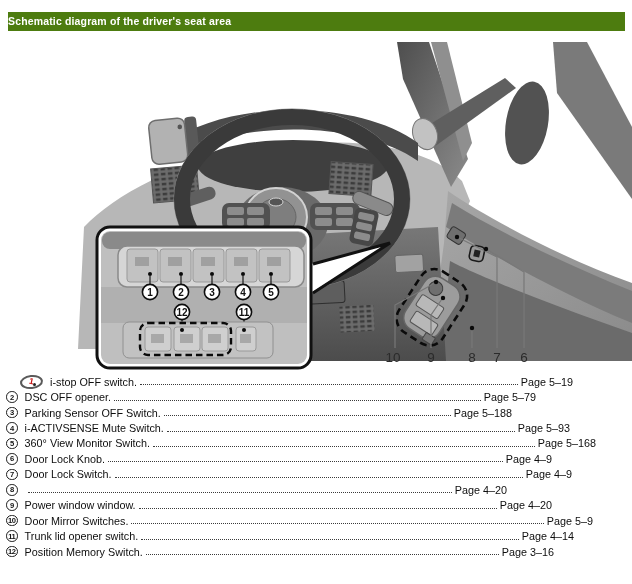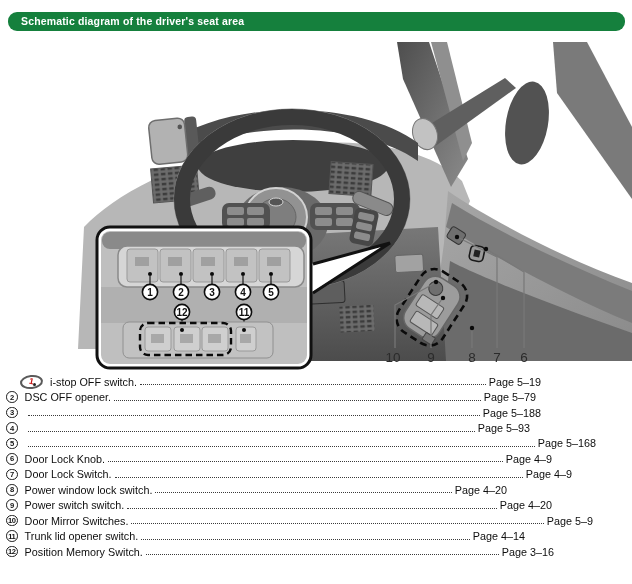--- a/index.html
+++ b/index.html
@@ -1,42 +1,42 @@
 <!DOCTYPE html>
 <html><head>
 <meta charset="utf-8">
 <style>
   html,body{margin:0;padding:0;background:#fff;}
   .page{position:relative;width:632px;height:584px;background:#fff;overflow:hidden;
         font-family:"Liberation Sans","DejaVu Sans",sans-serif;}
-  .hdr{margin:12px 7px 0 8px;height:19px;background:#15803d;color:#fff;
-       font-size:10.5px;font-weight:bold;line-height:19px;padding-left:13px;
-       box-sizing:border-box;letter-spacing:.15px;border-radius:9px;}
+  .hdr{margin:12px 7px 0 8px;height:19px;background:#4d7c0f;color:#fff;
+       font-size:10.5px;font-weight:bold;line-height:19px;
+       box-sizing:border-box;letter-spacing:.15px;}
   .diagram{position:relative;width:632px;height:341px;}
   .diagram svg{display:block;}
   
   .index{padding:2px 0 0 6px;font-size:10.8px;color:#0e0e0e;}
   .row{display:flex;align-items:center;height:15.45px;}
   .badge{flex:0 0 auto;width:11.6px;height:11.6px;border:1.2px solid #1c1c1c;border-radius:50%;
          display:flex;align-items:center;justify-content:center;font-size:7.6px;font-weight:bold;
          margin-right:7px;color:#111;box-sizing:border-box;letter-spacing:-.4px;background:#fff;}
   .lbl{white-space:nowrap;}
   .leader{flex:1 1 auto;border-bottom:1.7px dotted #3a3a3a;margin:0 3px;transform:translateY(3px);}
   .pg{white-space:nowrap;}
-  .row:nth-child(1)  .pg{margin-right:91px}
+  .row:nth-child(1)  .pg{margin-right:59px}
   .row:nth-child(2)  .pg{margin-right:96px}
-  .row:nth-child(3)  .pg{margin-right:91px}
-  .row:nth-child(4)  .pg{margin-right:102px}
+  .row:nth-child(3)  .pg{margin-right:120px}
+  .row:nth-child(4)  .pg{margin-right:62px}
   .row:nth-child(5)  .pg{margin-right:36px}
   .row:nth-child(6)  .pg{margin-right:80px}
   .row:nth-child(7)  .pg{margin-right:60px}
   .row:nth-child(8)  .pg{margin-right:125px}
   .row:nth-child(9)  .pg{margin-right:80px}
   .row:nth-child(10) .pg{margin-right:39px}
-  .row:nth-child(11) .pg{margin-right:107px}
+  .row:nth-child(11) .pg{margin-right:58px}
   .row:nth-child(12) .pg{margin-right:78px}
   .row.hl{padding-left:14px;}
   .hl-badge{position:relative;flex:0 0 auto;width:23px;height:14px;margin-right:7px;}
   .hl-ellipse{position:absolute;left:0;top:0;right:0;bottom:0;border:2px solid #5a5a5a;
               border-radius:50%;transform:rotate(-6deg);box-sizing:border-box;}
   .hl-num{position:absolute;left:0;right:0;top:1px;text-align:center;font-size:8.6px;
           font-weight:bold;color:#c81414;transform:rotate(12deg);}
   .hl-dot{position:absolute;width:3px;height:3px;background:#222;border-radius:50%;
           left:13px;top:8px;}
 </style>
@@ -281,60 +281,62 @@
 
     <div class="row">
       <span class="badge">2</span>
       <span class="lbl">DSC OFF opener.</span>
       <span class="leader"></span>
       <span class="pg">Page 5–79</span>
     </div>
 
     <div class="row">
       <span class="badge">3</span>
+      <span class="lbl">Parking Sensor OFF Switch.</span>
       <span class="leader"></span>
       <span class="pg">Page 5–188</span>
     </div>
 
     <div class="row">
       <span class="badge">4</span>
+      <span class="lbl">i-ACTIVSENSE Mute Switch.</span>
       <span class="leader"></span>
       <span class="pg">Page 5–93</span>
     </div>
 
     <div class="row">
       <span class="badge">5</span>
+      <span class="lbl">360° View Monitor Switch.</span>
       <span class="leader"></span>
       <span class="pg">Page 5–168</span>
     </div>
 
     <div class="row">
       <span class="badge">6</span>
       <span class="lbl">Door Lock Knob.</span>
       <span class="leader"></span>
       <span class="pg">Page 4–9</span>
     </div>
 
     <div class="row">
       <span class="badge">7</span>
       <span class="lbl">Door Lock Switch.</span>
       <span class="leader"></span>
       <span class="pg">Page 4–9</span>
     </div>
 
     <div class="row">
       <span class="badge">8</span>
-      <span class="lbl">Power window lock switch.</span>
       <span class="leader"></span>
       <span class="pg">Page 4–20</span>
     </div>
 
     <div class="row">
       <span class="badge">9</span>
-      <span class="lbl">Power switch switch.</span>
+      <span class="lbl">Power window window.</span>
       <span class="leader"></span>
       <span class="pg">Page 4–20</span>
     </div>
 
     <div class="row">
       <span class="badge">10</span>
       <span class="lbl">Door Mirror Switches.</span>
       <span class="leader"></span>
       <span class="pg">Page 5–9</span>
     </div>

